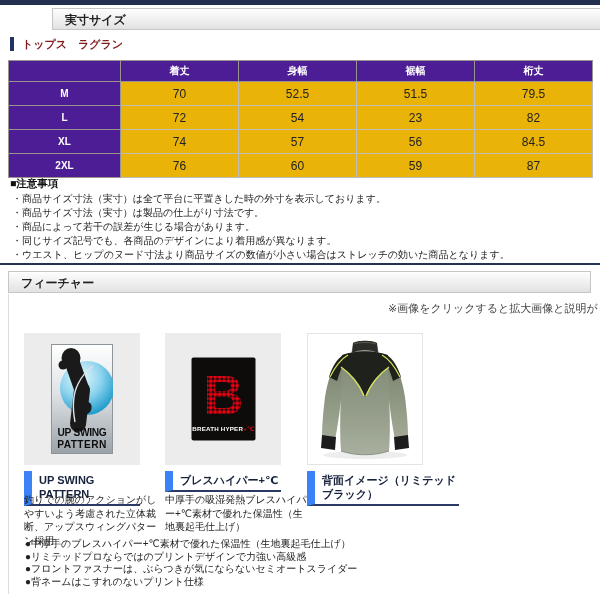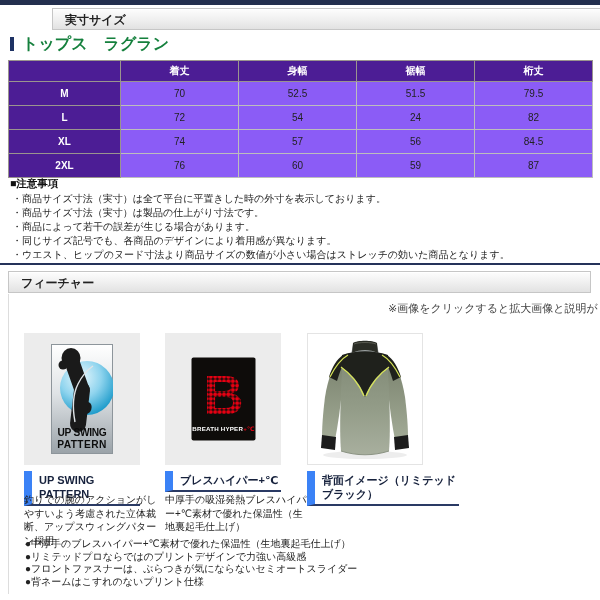--- a/index.html
+++ b/index.html
@@ -6,29 +6,29 @@
   .page{position:relative;width:600px;height:600px;background:#fff;overflow:hidden;
         font-family:"Liberation Sans","DejaVu Sans",sans-serif;color:#222;}
   .abs{position:absolute;}
   .top-bar{left:0;top:0;width:600px;height:5px;background:#232f4e;}
   .section-bar{left:8px;width:583px;height:22px;line-height:22px;
         background:linear-gradient(#fdfdfd,#efefef 55%,#e2e2e2);
         border:1px solid #c6c6c6;box-shadow:inset 0 1px 0 #fff;
         font-size:12px;font-weight:bold;color:#222;padding-left:12px;box-sizing:border-box;}
   .size-bar{top:8px;margin-left:44px;}
   .feature-bar{top:271px;}
-  .subtitle{left:10px;top:36px;height:16px;display:flex;align-items:center;font-size:16px;font-weight:bold;color:#15803d;}
+  .subtitle{left:10px;top:36px;height:16px;display:flex;align-items:center;font-size:11px;font-weight:bold;color:#7f1d1d;}
   .subtitle .marker{display:inline-block;width:4px;height:14px;background:#1e3264;margin-right:8px;}
   table.size-table{position:absolute;left:8px;top:60px;width:584px;border-collapse:collapse;table-layout:fixed;}
   table.size-table th,table.size-table td{border:1px solid #bdbdbd;text-align:center;padding:0;}
   table.size-table th{background:#4c1d95;color:#fff;font-size:10px;font-weight:bold;border-color:#8a8largest580;}
   table.size-table th{border-color:#9a948e;}
   table.size-table tr.hdr th{height:20px;}
   table.size-table tr.data th{height:23px;}
-  table.size-table td{background:#8b5cf6;color:#222;font-size:10px;height:23px;}
+  table.size-table td{background:#eab308;color:#222;font-size:12px;height:23px;}
   .notes-title{left:10px;top:177px;font-size:10.5px;font-weight:bold;color:#111;}
   .notes{left:12px;top:192px;font-size:10px;line-height:14px;color:#222;}
   .navy-divider{left:0;top:263px;width:600px;height:2px;background:#25335a;}
   .feature-left-line{left:8px;top:294px;width:1px;height:300px;background:#ddd;}
   .zoom-hint{left:388px;top:301px;font-size:11px;color:#444;white-space:nowrap;}
   .card{top:333px;width:116px;height:132px;background:#ececec;}
   .card1{left:24px;}
   .card2{left:165px;}
   .card3{left:307px;background:#fff;border:1px solid #e4e4e4;box-sizing:border-box;}
   .card svg{display:block;}
@@ -81,21 +81,21 @@
       <th>M</th>
       <td>70</td>
       <td>52.5</td>
       <td>51.5</td>
       <td>79.5</td>
     </tr>
     <tr class="data">
       <th>L</th>
       <td>72</td>
       <td>54</td>
-      <td>24</td>
+      <td>23</td>
       <td>82</td>
     </tr>
     <tr class="data">
       <th>XL</th>
       <td>74</td>
       <td>57</td>
       <td>56</td>
       <td>84.5</td>
     </tr>
     <tr class="data">

